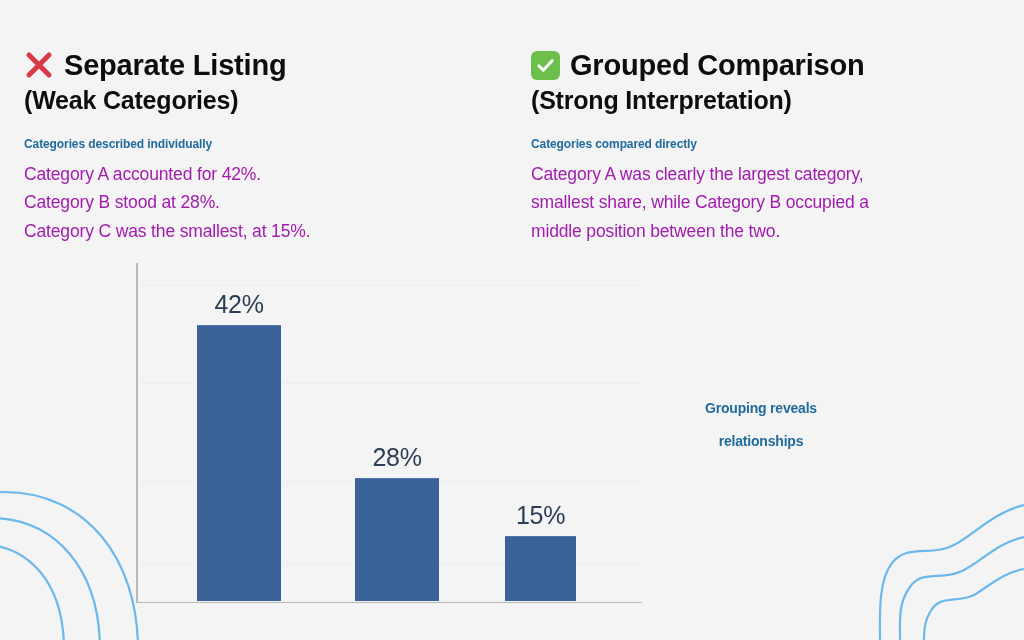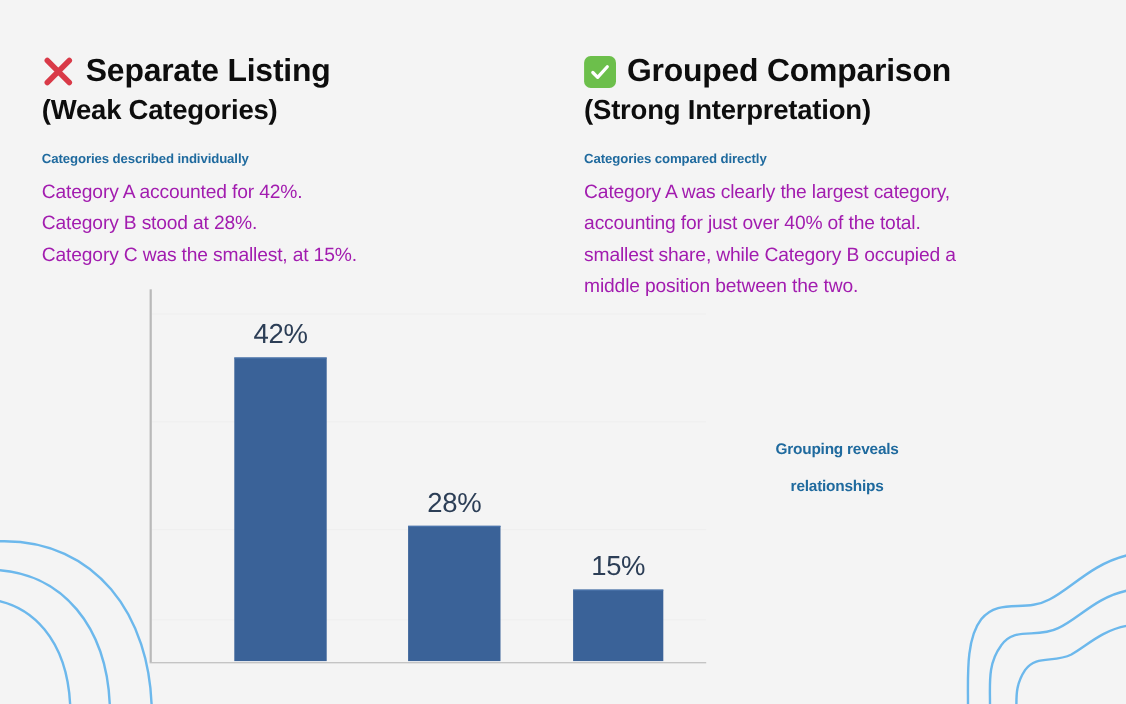--- a/index.html
+++ b/index.html
@@ -21,21 +21,21 @@
     pointer-events: none;
   }
   .decor-bl { left: -40px; bottom: -10px; }
   .decor-br { right: 0px; bottom: 0px; }
 
   
   .col {
     position: absolute;
     top: 50px;
   }
-  .col-left  { left: 38px;  width: 470px; }
+  .col-left  { left: 24px;  width: 470px; }
   .col-right { left: 531px; width: 460px; }
 
   .heading-row {
     display: flex;
     align-items: center;
     gap: 10px;
   }
   .heading-main {
     font-size: 29px;
     font-weight: bold;
@@ -120,21 +120,21 @@
   }
   .gridline {
     position: absolute;
     left: 2px;
     width: 504px;
     height: 1px;
     background: rgba(0,0,0,0.025);
   }
   .bars {
     position: absolute;
-    left: 16px; top: 0;
+    left: 0; top: 0;
     width: 506px; height: 338px;
   }
   .bar-group {
     position: absolute;
     bottom: 0;
   }
   .bar {
     width: 100%;
     background: #3a6298;
     box-sizing: border-box;
@@ -191,21 +191,20 @@
       </svg>
     </span>
     <span class="heading-main">Grouped Comparison</span>
   </div>
   <div class="heading-sub">(Strong Interpretation)</div>
 
   <div class="subtitle">Categories compared directly</div>
 
   <div class="body-list">
     <div class="body-line">Category A was clearly the largest category,</div>
-    <div class="body-line">accounting for just over 40% of the total.</div>
     <div class="body-line">smallest share, while Category B occupied a</div>
     <div class="body-line">middle position between the two.</div>
   </div>
 </div>
 
 <div class="callout">
   <div>Grouping reveals</div>
   <div>relationships</div>
 </div>
 
@@ -222,18 +221,18 @@
     <div class="bar-group" style="left:61px; width:84px;">
       <div class="bar-label" style="bottom:282px;">42%</div>
       <div class="bar" style="height:276px;"></div>
     </div>
 
     <div class="bar-group" style="left:219px; width:84px;">
       <div class="bar-label" style="bottom:129px;">28%</div>
       <div class="bar" style="height:123px;"></div>
     </div>
 
-    <div class="bar-group" style="left:369px; width:82px;">
+    <div class="bar-group" style="left:369px; width:71px;">
       <div class="bar-label" style="bottom:71px;">15%</div>
       <div class="bar" style="height:65px;"></div>
     </div>
   </div>
 </div>
 
 </body></html>

